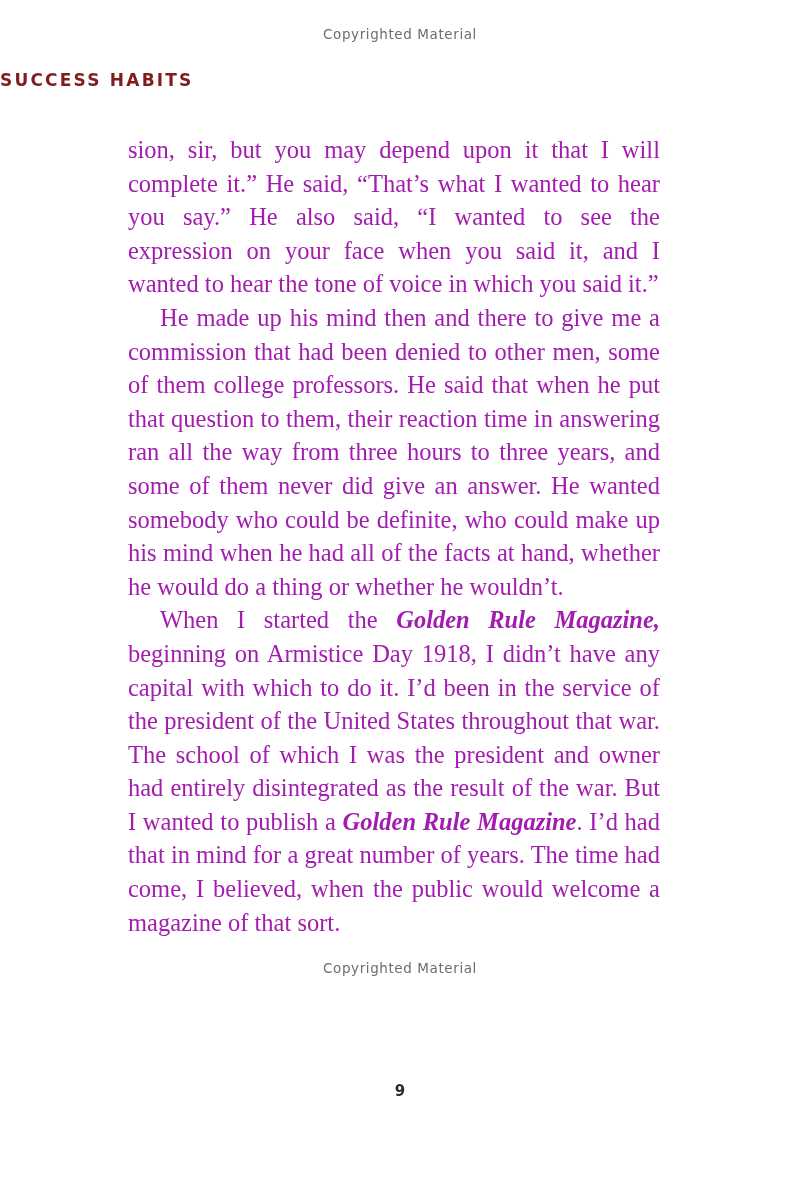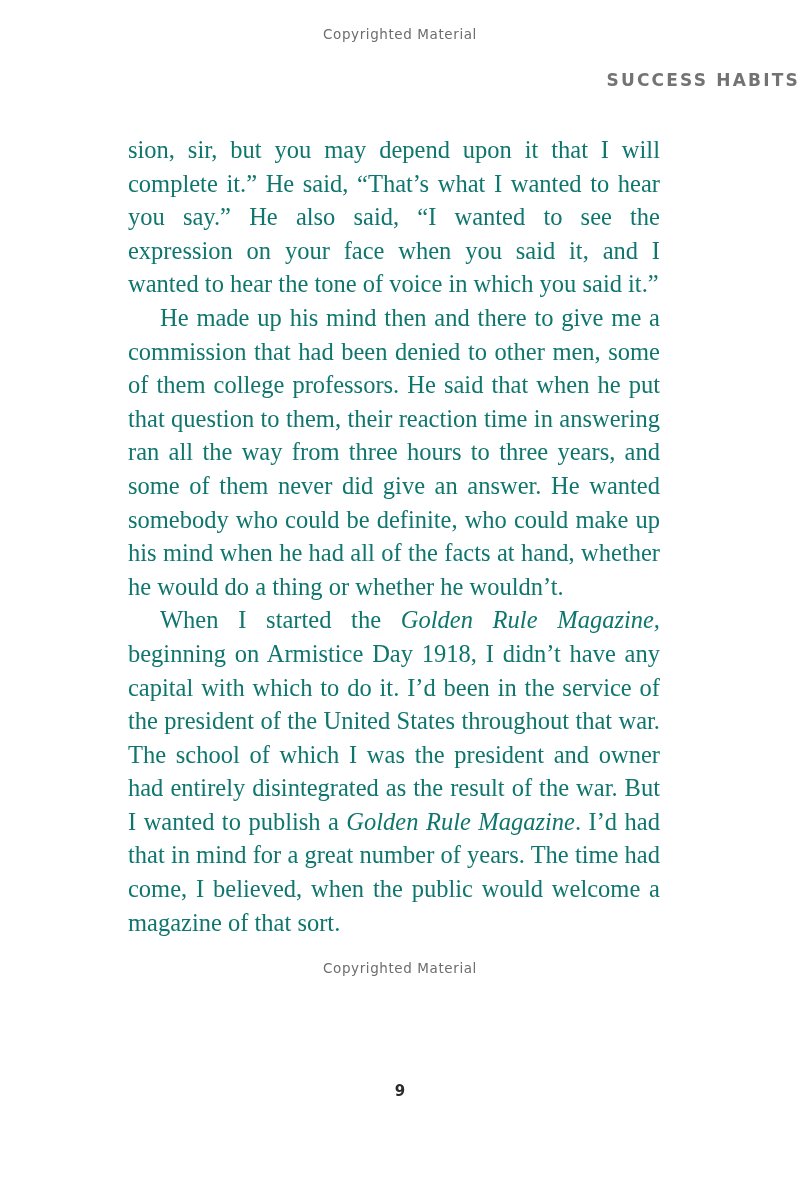--- a/index.html
+++ b/index.html
@@ -41,48 +41,49 @@
     font-family: "DejaVu Sans", sans-serif;
     font-size: 13.5px;
     letter-spacing: 0.6px;
     color: #6d6d6d;
   }
   .running-head {
     position: absolute;
     top: 70px;
     left: 0;
     width: 800px;
-    text-align: right;
+    text-align: left;
     font-family: "DejaVu Sans", sans-serif;
     font-weight: bold;
     font-size: 17px;
     letter-spacing: 2.2px;
-    color: #737373;
+    color: #7f1d1d;
     text-transform: uppercase;
   }
   .text-block {
     position: absolute;
     top: 133px;
     left: 128px;
     width: 532px;
   }
   .text-block p {
     margin: 0;
     font-size: 24.5px;
     line-height: 33.6px;
     text-align: justify;
     text-justify: inter-word;
-    color: #0f766e;
+    color: #a21caf;
     hyphens: manual;
   }
   .text-block p.indent {
     text-indent: 32px;
   }
   .text-block p .ital {
     font-style: italic;
+    font-weight: bold;
   }
   .page-number {
     position: absolute;
     top: 1082px;
     left: 0;
     width: 800px;
     text-align: center;
     font-family: "DejaVu Sans", sans-serif;
     font-weight: bold;
     font-size: 15px;

